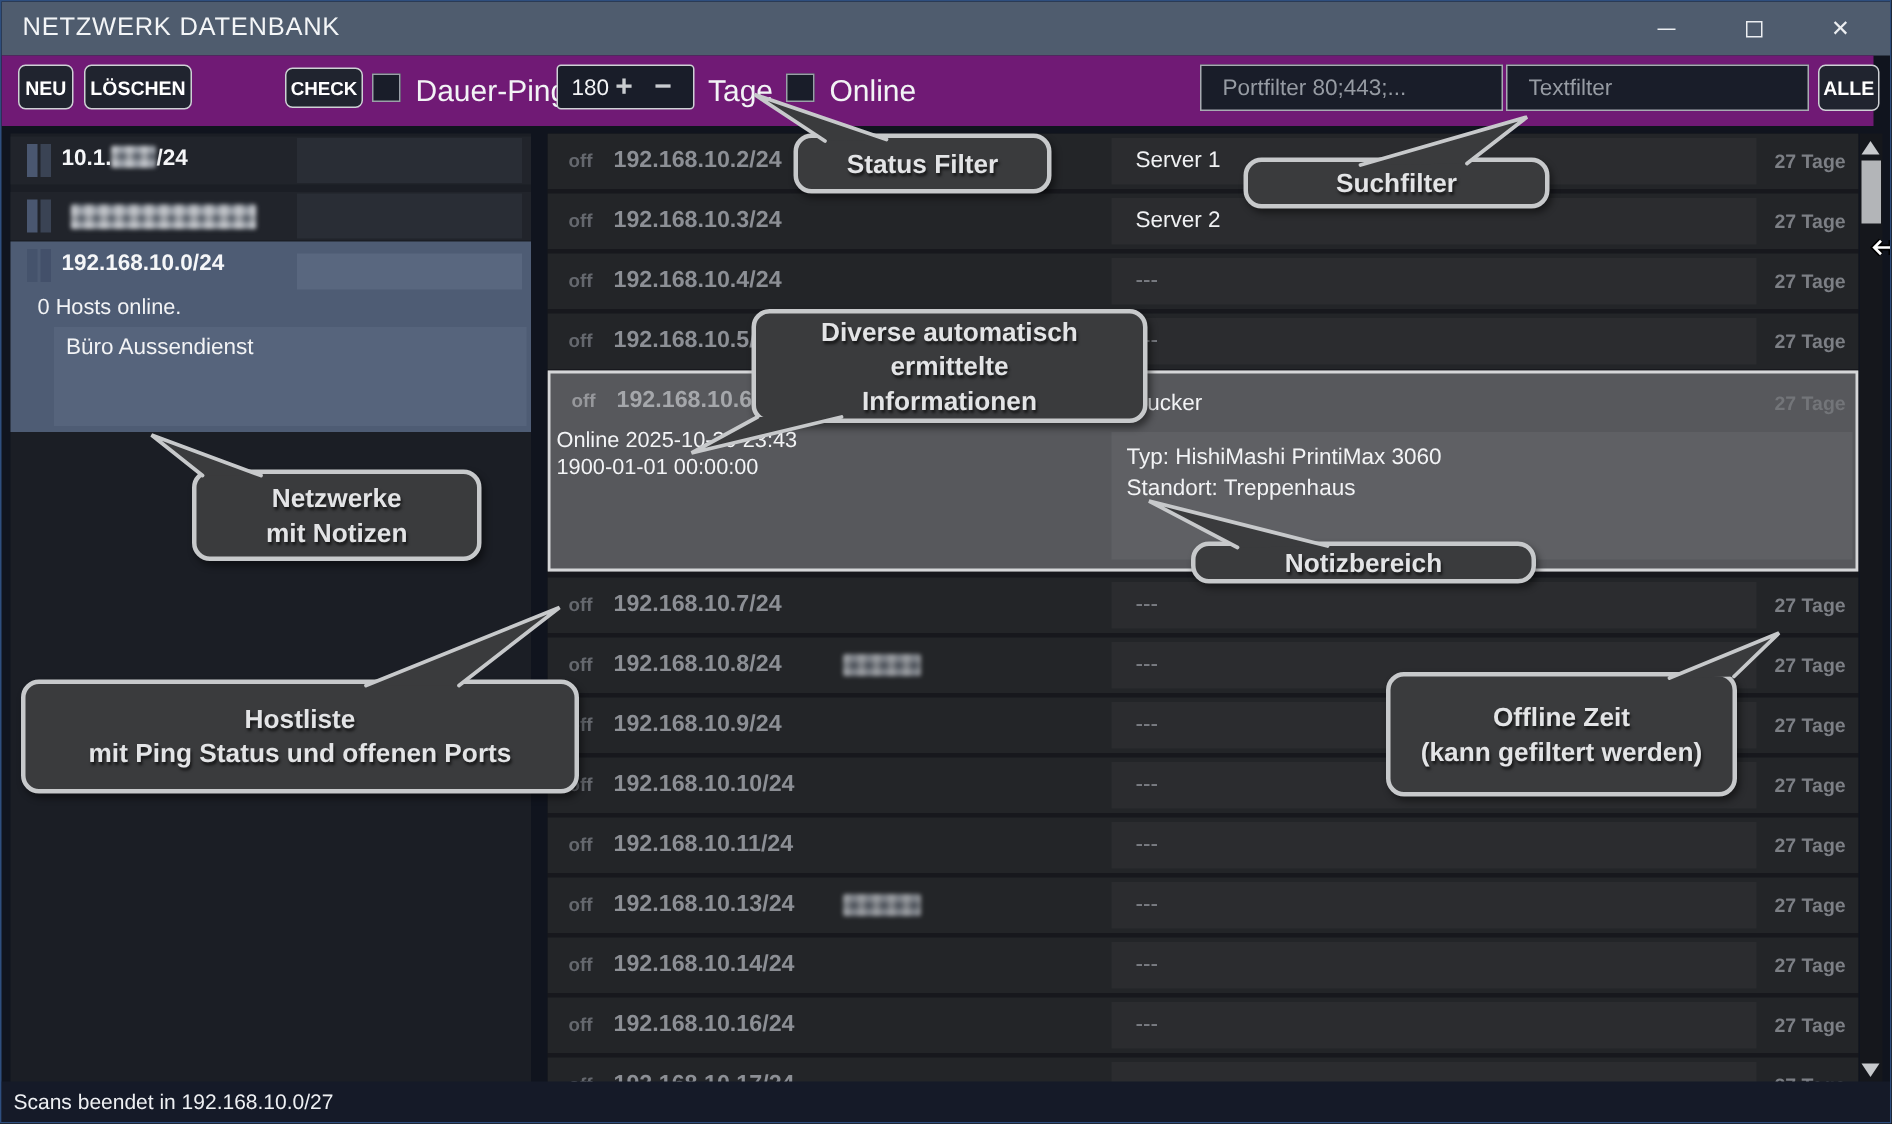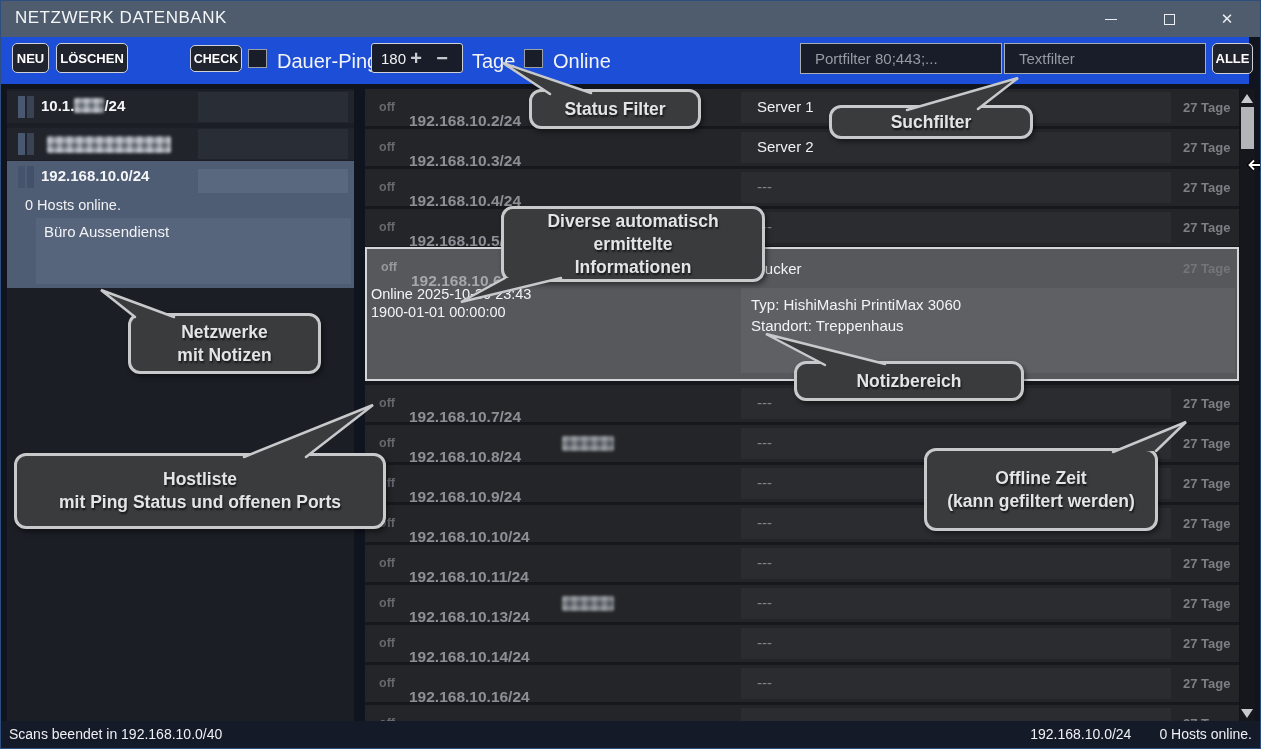--- a/index.html
+++ b/index.html
@@ -15,21 +15,21 @@
   .titlebar { position:absolute; left:0; top:0; right:0; height:36px; background:#4f5c6e; }
   .title-text { position:absolute; left:14px; top:7px; font-size:17px; letter-spacing:.5px; color:#f3f5f7; font-weight:400; }
   .win-btn { position:absolute; top:0; width:46px; height:36px; display:flex; align-items:center; justify-content:center; color:#eceef1; font-size:14px; }
   .win-min { right:126px; }
   .win-max { right:68px; }
   .win-close { right:10px; font-size:15px; }
   .max-box { width:11px; height:11px; border:1px solid #eceef1; display:inline-block; }
   .min-line { width:12px; border-top:1.5px solid #eceef1; display:inline-block; }
 
   
-  .toolbar { position:absolute; left:0; top:36px; right:11px; height:47px; background:#1d4ed8; }
+  .toolbar { position:absolute; left:0; top:36px; right:11px; height:47px; background:#701a75; }
   .tbtn {
     position:absolute; top:6px; height:30px; background:#20242f; border:1.5px solid #ced1d5;
     border-radius:5px; color:#fff; font-weight:bold; font-size:13px;
     display:flex; align-items:center; justify-content:center; cursor:default;
   }
   .checkbox { position:absolute; top:12px; width:19px; height:19px; background:#191d29; border:1.5px solid #9aa0a8; }
   .tlabel { position:absolute; top:13px; color:#f2f3f5; font-size:20px; }
   .spinner { position:absolute; left:370px; top:6px; width:92px; height:30px; border:1.5px solid #ced1d5; border-radius:3px; background:#191d29; }
   .spin-value { position:absolute; left:9px; top:6px; color:#f2f3f5; font-size:15px; }
   .spin-btn { position:absolute; top:0; height:28px; width:24px; color:#c9ccd0; font-size:20px; font-weight:bold; display:flex; align-items:center; justify-content:center; }
@@ -64,21 +64,21 @@
       repeating-linear-gradient(0deg, #9ba0a8 0 5px, #646a73 5px 10px);
   }
   .chip-mid { width:30px; height:15px; vertical-align:-2px; }
   .chip-row2 { position:absolute; left:40px; top:8px; width:124px; height:17px; }
   .row-extra { position:absolute; left:197px; top:11px; width:52px; height:15px; opacity:.75; }
 
   
   .hostpanel { position:absolute; left:364px; top:88px; width:874px; height:634px; background:#17181d; overflow:hidden; }
   .host-row { position:absolute; left:0; width:874px; height:37px; background:#232528; }
   .hr-status { position:absolute; left:14px; top:11px; font-size:12.5px; font-weight:bold; color:#65686e; }
-  .hr-ip { position:absolute; left:44px; top:23px; font-size:15.5px; font-weight:bold; color:#8c8f95; white-space:nowrap; }
+  .hr-ip { position:absolute; left:44px; top:9px; font-size:15.5px; font-weight:bold; color:#8c8f95; white-space:nowrap; }
   .hr-note { position:absolute; left:376px; top:3px; width:430px; height:31px; background:#2b2c2f; }
   .hr-note span { position:absolute; left:16px; top:6px; font-size:15px; color:#f0f1f3; }
   .hr-note span.dim { color:#818489; }
   .hr-days { position:absolute; left:818px; top:11px; font-size:13px; font-weight:bold; color:#7c7f85; white-space:nowrap; }
 
   
   .host-expanded { position:absolute; left:0; top:158px; width:874px; height:134px; background:#57585c; border:2px solid #d5d6d8; }
   .host-expanded .hr-status { color:#97989c; }
   .host-expanded .hr-ip { color:#a5a7ab; }
   .host-expanded .hr-days { color:#737579; left:816px; }
@@ -294,34 +294,33 @@
     <span class="sb-thumb"></span>
     <span class="sb-arrow sb-down"></span>
   </div>
 
   <svg class="cursor-gfx" viewBox="0 0 18 16">
     <path d="M16 8 H5 M9 3.5 L4.5 8 L9 12.5 M16 3 V13" stroke="#000" stroke-width="4" fill="none"></path>
     <path d="M16 8 H5 M9 3.5 L4.5 8 L9 12.5 M16 3 V13" stroke="#fff" stroke-width="1.8" fill="none"></path>
   </svg>
 
   <div class="statusbar">
-    <span class="sb-left">Scans beendet in 192.168.10.0/40</span>
-    <span class="sb-right"><span>192.168.10.0/24</span><span>0 Hosts online.</span></span>
+    <span class="sb-left">Scans beendet in 192.168.10.0/27</span>
   </div>
 
   <div class="callout" style="left:528px;top:88px;width:172px;height:40px;">Status Filter</div>
   <div class="callout" style="left:828px;top:104px;width:204px;height:34px;">Suchfilter</div>
   <div class="callout" style="left:500px;top:205px;width:264px;height:76px;">Diverse automatisch
 ermittelte
 Informationen</div>
   <div class="callout" style="left:127px;top:312px;width:193px;height:61px;">Netzwerke
 mit Notizen</div>
   <div class="callout" style="left:13px;top:452px;width:372px;height:76px;">Hostliste
 mit Ping Status und offenen Ports</div>
-  <div class="callout" style="left:793px;top:360px;width:230px;height:40px;">Notizbereich</div>
+  <div class="callout" style="left:793px;top:360px;width:230px;height:28px;">Notizbereich</div>
   <div class="callout" style="left:923px;top:447px;width:234px;height:83px;">Offline Zeit
 (kann gefiltert werden)</div>
 
   <svg class="tails" width="1261" height="749">
     <path d="M549 93 L502 62 L590 92" fill="#3a3b3d" stroke="#c7c9cb" stroke-width="2.5" stroke-linecap="round"></path>
     <path d="M906 109 L1017 77 L977 108" fill="#3a3b3d" stroke="#c7c9cb" stroke-width="2.5" stroke-linecap="round"></path>
     <path d="M504 277 L460 301 L560 277" fill="#3a3b3d" stroke="#c7c9cb" stroke-width="2.5" stroke-linecap="round"></path>
     <path d="M134 316 L100 289 L173 316" fill="#3a3b3d" stroke="#c7c9cb" stroke-width="2.5" stroke-linecap="round"></path>
     <path d="M243 456 L372 404 L305 456" fill="#3a3b3d" stroke="#c7c9cb" stroke-width="2.5" stroke-linecap="round"></path>
     <path d="M824 364 L765 333 L884 363" fill="#3a3b3d" stroke="#c7c9cb" stroke-width="2.5" stroke-linecap="round"></path>

